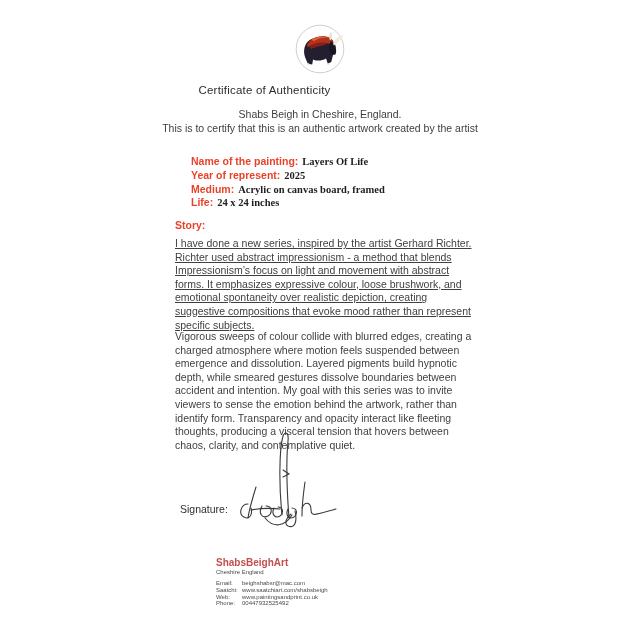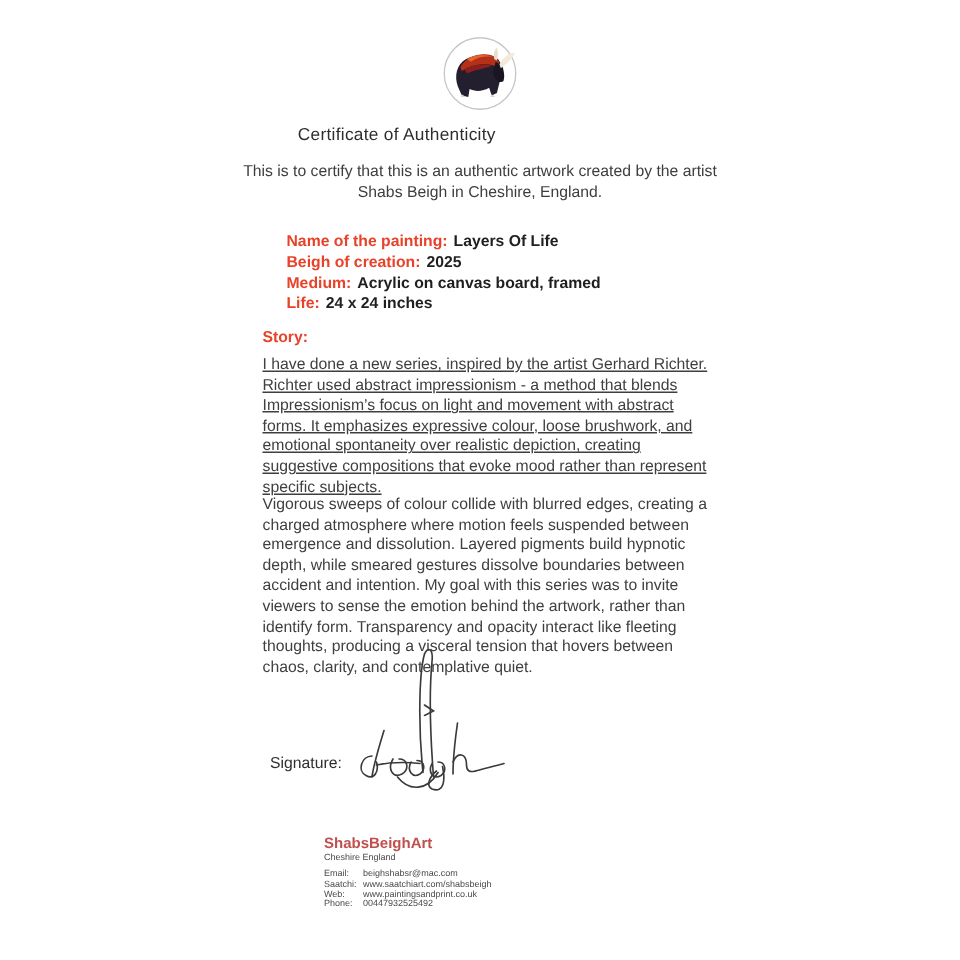--- a/index.html
+++ b/index.html
@@ -13,21 +13,21 @@
     position: absolute; left: 0; top: 84px; width: 529px;
     text-align: center; font-size: 11.5px; color: #2d2d2d; letter-spacing: .2px;
   }
   .intro {
     position: absolute; left: 105px; top: 108px; width: 430px;
     text-align: center; font-size: 10.5px; color: #3e3e3e; line-height: 13.5px;
   }
 
   .details { position: absolute; left: 175px; top: 155px; width: 320px; font-size: 10.5px; font-weight: bold; line-height: 13.8px; }
   .detail-row .lbl { color: #e8432a; margin-right: 4px; padding-left: 16px; }
-  .detail-row .val { color: #1f1f1f; }
+  .detail-row .val { color: #1f1f1f; font-family: Liberation Serif, serif; }
 
   .story-heading { position: absolute; left: 175px; top: 219px; font-size: 10.5px; font-weight: bold; color: #e8432a; }
   .para { position: absolute; left: 175px; width: 299px; font-size: 10.5px; color: #3f3f3f; line-height: 13.6px; }
   .para1 { top: 237px; text-decoration: underline; }
   .para2 { top: 330px; }
 
   .sig-label { position: absolute; left: 180px; top: 503px; font-size: 10.5px; color: #2f2f2f; text-align: center; }
   .sig-draw { position: absolute; left: 237px; top: 430px; width: 100px; height: 100px; }
 
   .footer { position: absolute; left: 178px; top: 557px; margin-left: 38px; }
@@ -56,30 +56,30 @@
       <path d="M41,19 C40,15 41,12 43,10 C44,13 44,17 43,20 Z" fill="#e8ddc8"></path>
 
       <path d="M16,46 L15,48 L19,48 Z" fill="#d9d4e0"></path>
       <path d="M39,46 L38,48 L42,48 Z" fill="#d9d4e0"></path>
     </svg>
   </div>
 
   <div class="title">Certificate of Authenticity</div>
 
   <div class="intro">
+    <div>Shabs Beigh in Cheshire, England.</div>
     <div>This is to certify that this is an authentic artwork created by the artist</div>
-    <div>Shabs Beigh in Cheshire, England.</div>
   </div>
 
   <div class="details">
     <div class="detail-row">
       <span class="lbl">Name of the painting:</span><span class="val">Layers Of Life</span>
     </div>
     <div class="detail-row">
-      <span class="lbl">Beigh of creation:</span><span class="val">2025</span>
+      <span class="lbl">Year of represent:</span><span class="val">2025</span>
     </div>
     <div class="detail-row">
       <span class="lbl">Medium:</span><span class="val">Acrylic on canvas board, framed</span>
     </div>
     <div class="detail-row">
       <span class="lbl">Life:</span><span class="val">24 x 24 inches</span>
     </div>
   </div>
 
   <div class="story-heading">Story:</div>

